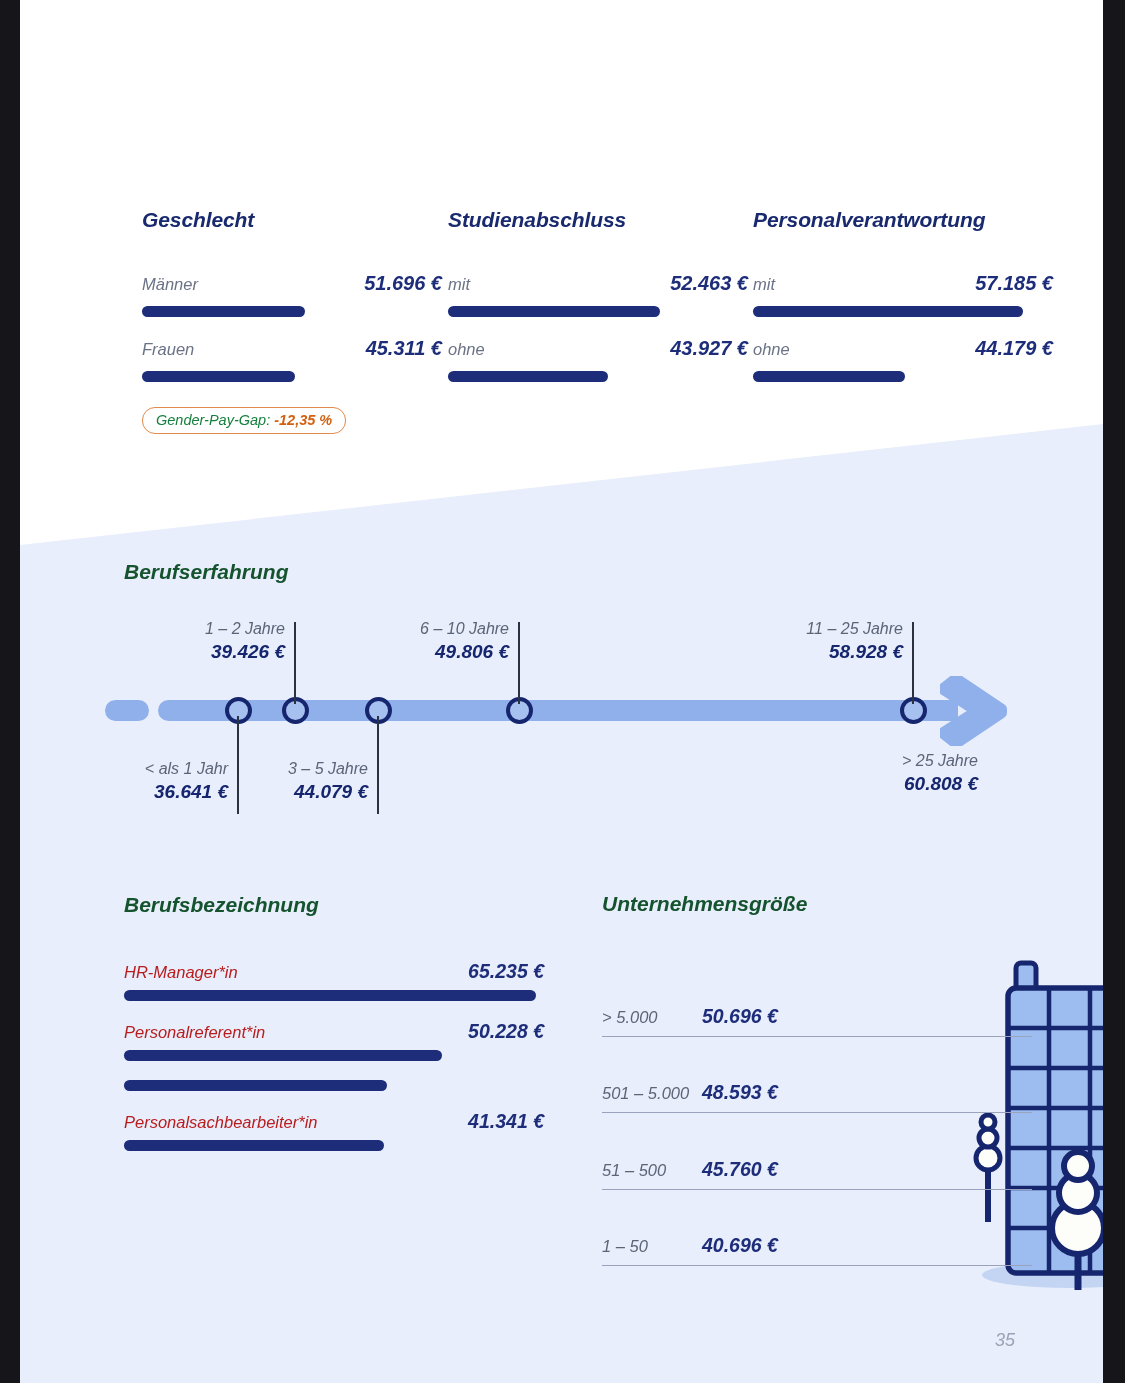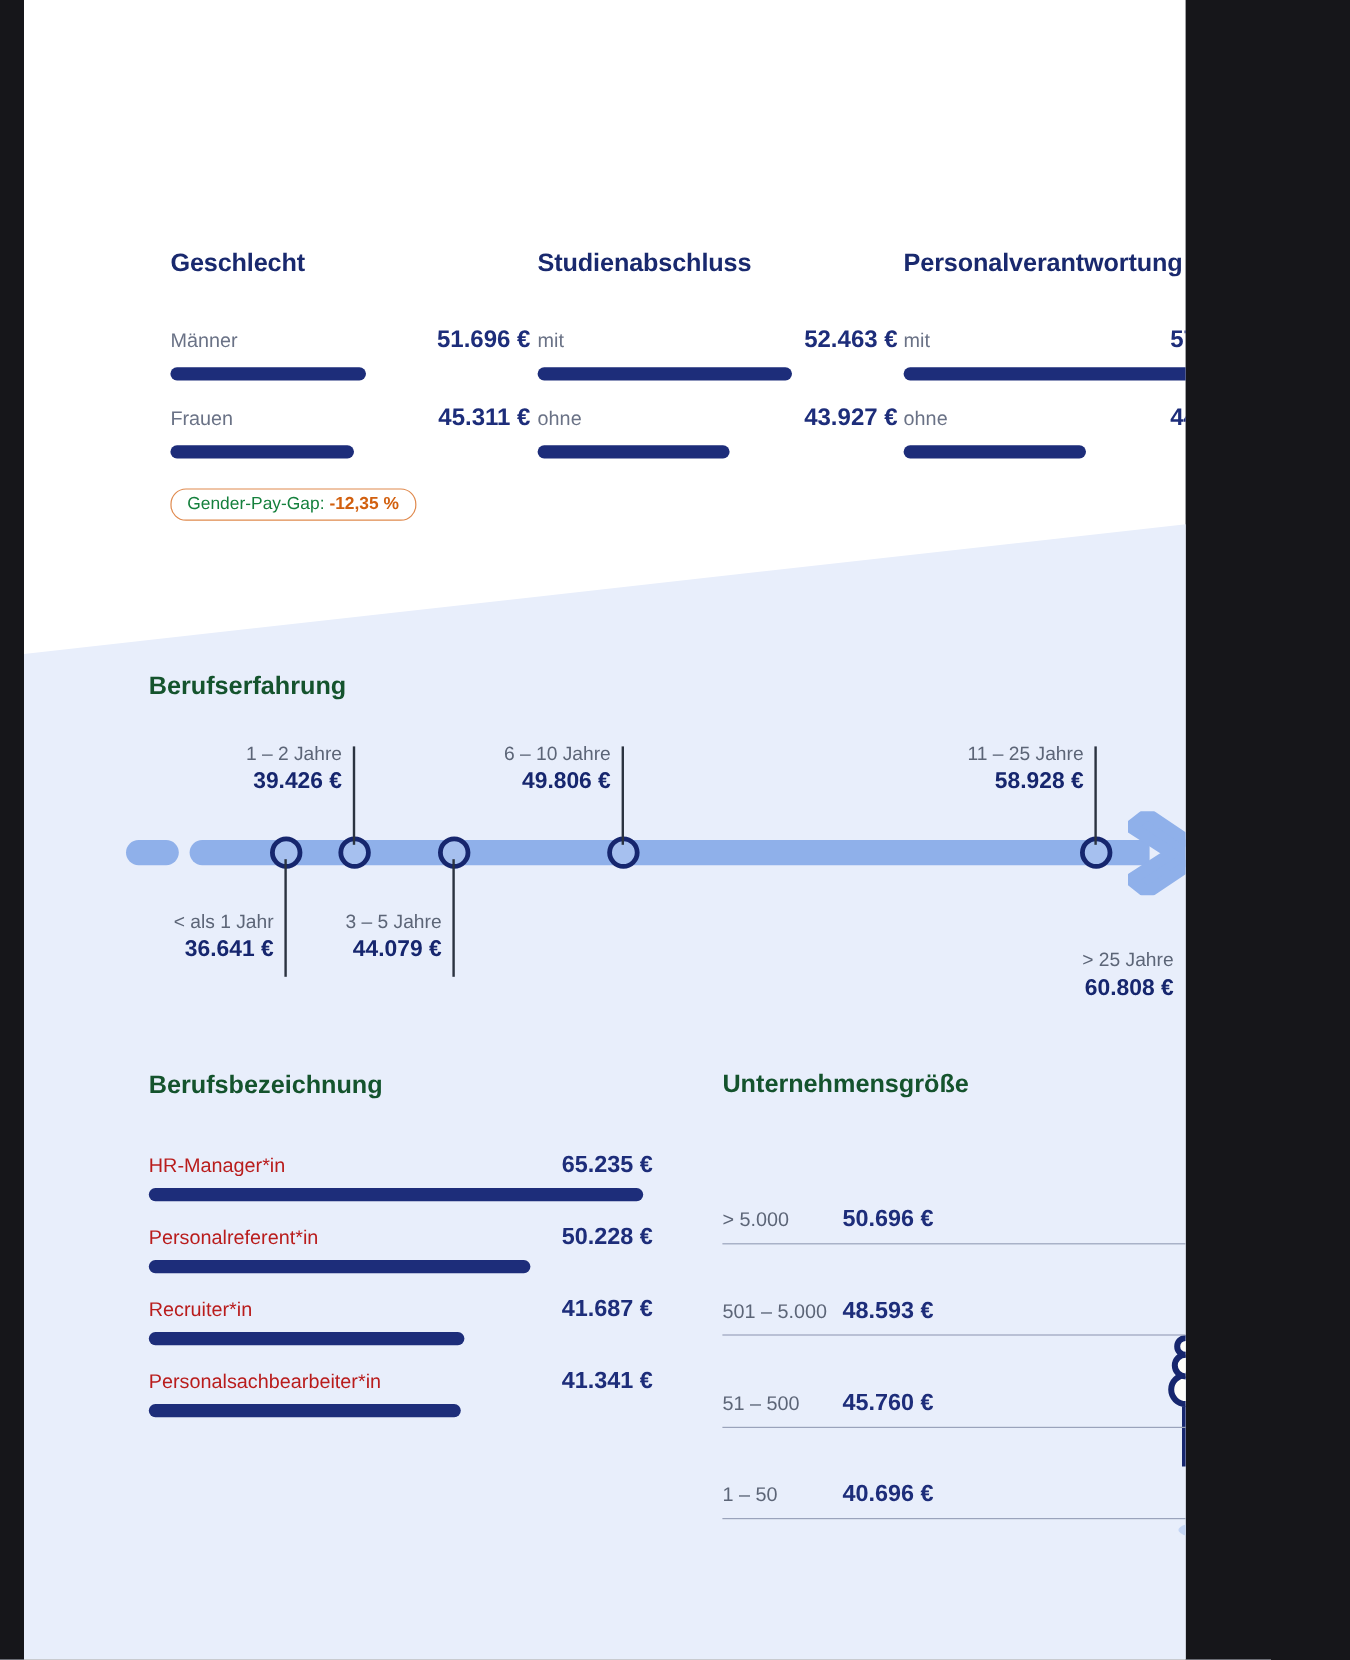--- a/index.html
+++ b/index.html
@@ -6,23 +6,24 @@
   html,body{margin:0;padding:0;}
   body{
     width:1125px;height:1383px;
     background:#16161a;
     font-family:"Liberation Sans", sans-serif;
     overflow:hidden;
   }
   #page{
     position:absolute;
     left:20px; top:0;
-    width:968px; height:1383px;
+    width:1083px; height:1383px;
     background:#ffffff;
     overflow:hidden;
+    font-style:italic;
   }
   
   #lightpanel{
     position:absolute;
     left:0; top:0; width:1083px; height:1383px;
     background:#e8eefb;
     clip-path: polygon(0 545px, 1083px 424px, 1083px 1383px, 0 1383px);
     z-index:0;
   }
   .layer{position:relative;z-index:2;}
@@ -237,21 +238,21 @@
         <div class="tl-lab" style="right: 594px; top: 620px;">
           <span class="yrs">6 – 10 Jahre</span>
           <span class="amt">49.806 €</span>
         </div>
         <div class="tl-dot" style="left: 879.5px;"></div>
         <div class="tl-line" style="left: 892.2px; top: 622px; height: 82px;"></div>
         <div class="tl-lab" style="right: 200px; top: 620px;">
           <span class="yrs">11 – 25 Jahre</span>
           <span class="amt">58.928 €</span>
         </div>
-        <div class="tl-lab" style="right: 125px; top: 792px;">
+        <div class="tl-lab" style="right: 125px; top: 752px;">
           <span class="yrs">&gt; 25 Jahre</span>
           <span class="amt">60.808 €</span>
         </div>
       </div>
   </div>
 
   <div class="sec-h" id="jobs-title">Berufsbezeichnung</div>
   <div id="jobs" class="layer">
       <div class="job">
         <div class="job-row">
@@ -261,24 +262,20 @@
         <div class="job-bar" style="width: 412px;"></div>
       </div>
       <div class="job">
         <div class="job-row">
           <span class="job-label">Personalreferent*in</span>
           <span class="job-value">50.228 €</span>
         </div>
         <div class="job-bar" style="width: 318px;"></div>
       </div>
       <div class="job">
-        <div class="job-row">
-          <span class="job-label">Recruiter*in</span>
-          <span class="job-value">41.687 €</span>
-        </div>
         <div class="job-bar" style="width: 263px;"></div>
       </div>
       <div class="job">
         <div class="job-row">
           <span class="job-label">Personalsachbearbeiter*in</span>
           <span class="job-value">41.341 €</span>
         </div>
         <div class="job-bar" style="width: 260px;"></div>
       </div>
     </div>

